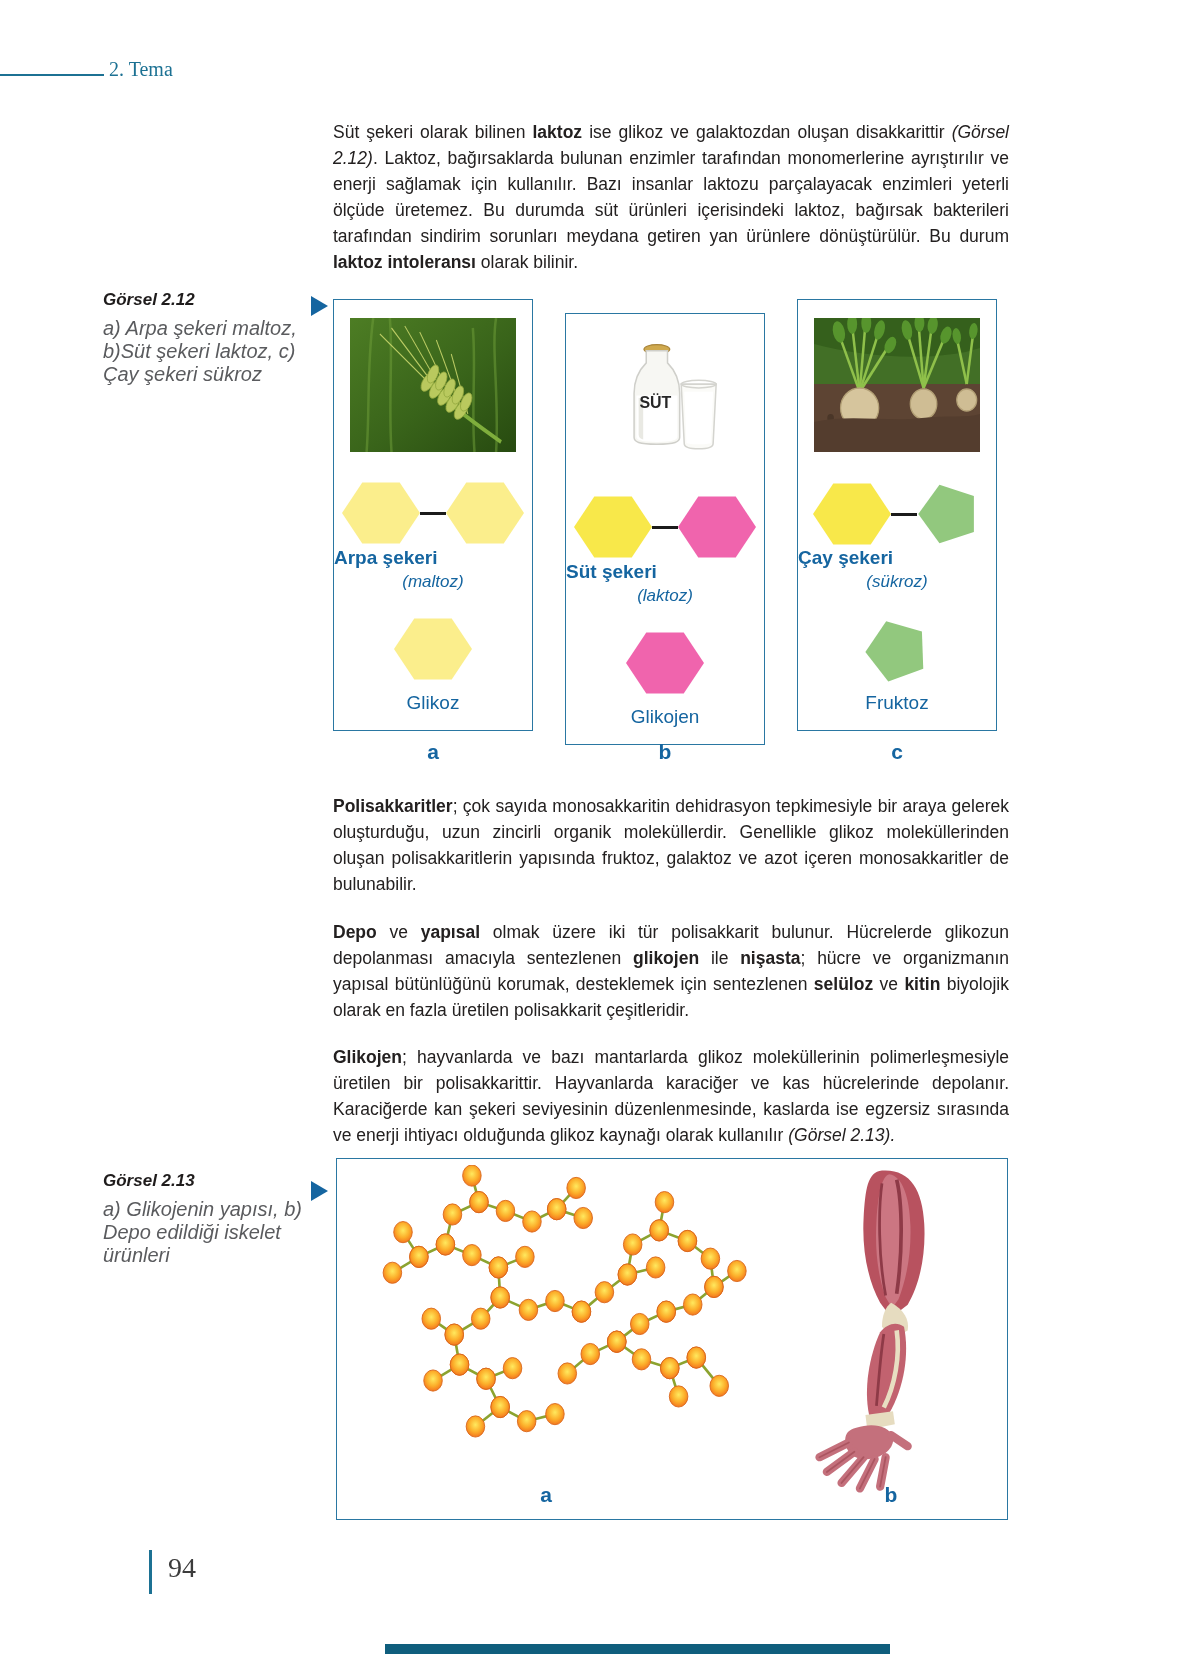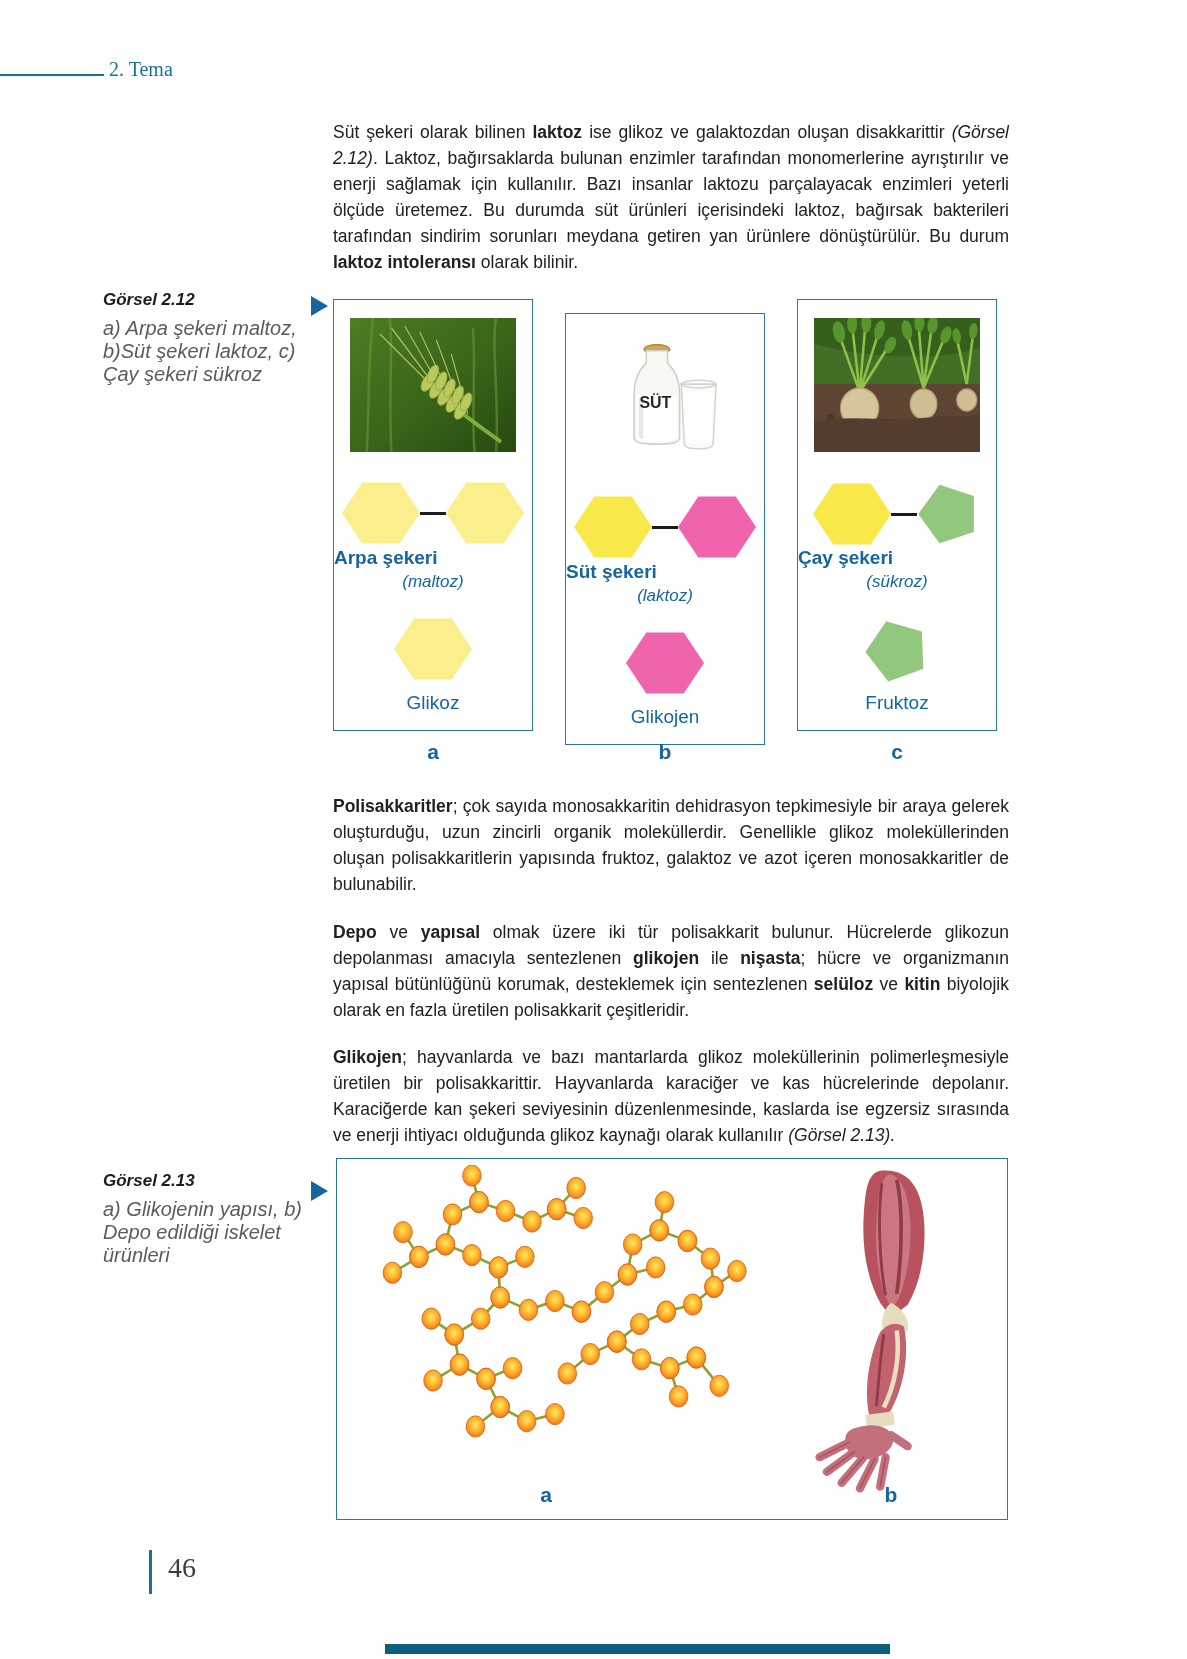--- a/index.html
+++ b/index.html
@@ -375,16 +375,16 @@
             <path d="M92,318 L86,350"></path>
         </g>
         <path d="M98,294 L116,306" stroke="#c4707c" stroke-width="9" stroke-linecap="round"></path>
       </svg>
     </div>
     <div class="fig213-letter l213a">a</div>
     <div class="fig213-letter l213b">b</div>
   </div>
 
   <div class="pageno-rule"></div>
-  <div class="pageno">46</div>
+  <div class="pageno">94</div>
   <div class="footer-bar"></div>
 
 </div>
 
 </body></html>

